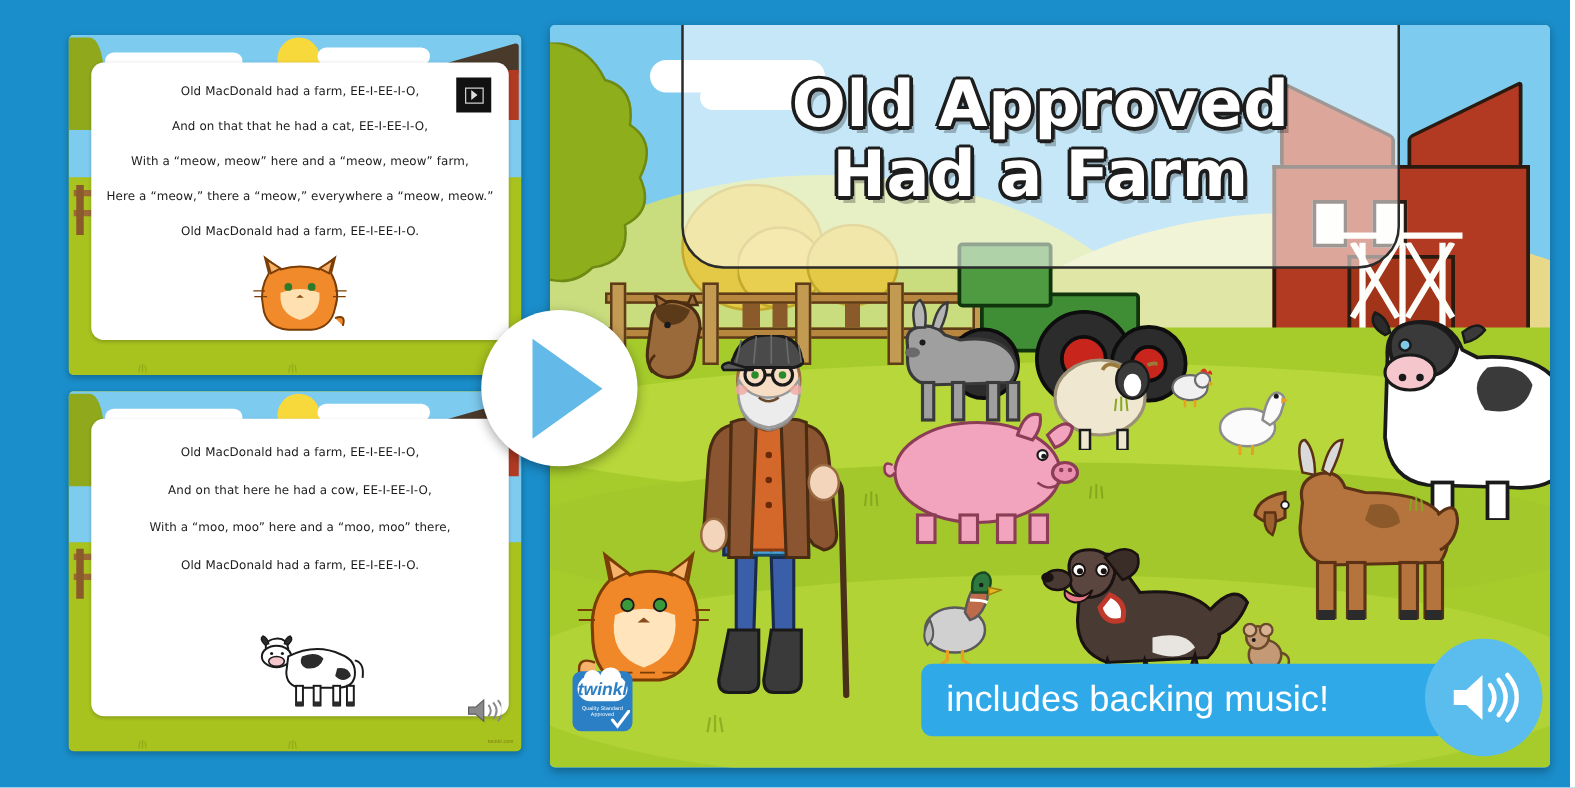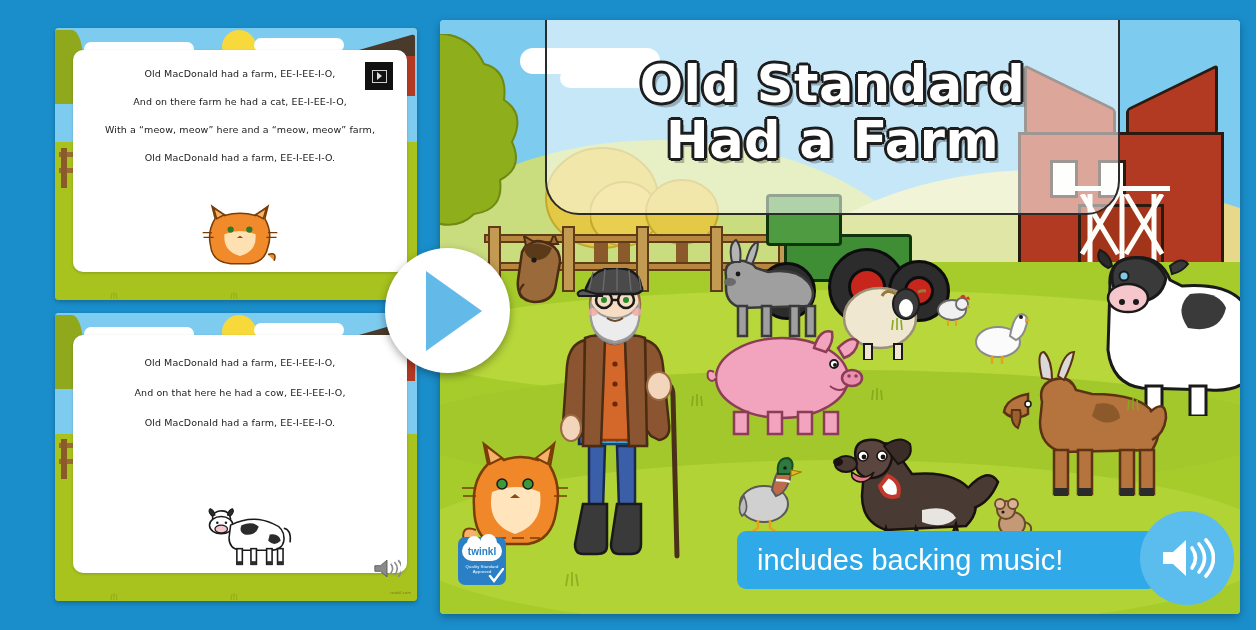--- a/index.html
+++ b/index.html
@@ -262,22 +262,23 @@
     position: relative; display:flex; align-items:center; justify-content:center;
   }
   #twinkl-badge .cloud:before,
   #twinkl-badge .cloud:after {
     content:""; position:absolute; background:#fff; border-radius:50%;
   }
   #twinkl-badge .cloud:before { width:14px; height:14px; left:5px; top:-5px; }
   #twinkl-badge .cloud:after  { width:17px; height:17px; right:5px; top:-7px; }
   #twinkl-badge .wordmark {
     position: relative; z-index: 2;
-    font-size: 10px; color: #2b7fc4; font-weight: bold;
+    font-size: 14px; color: #2b7fc4; font-weight: bold;
     font-family: "Liberation Sans", sans-serif;
+    font-style: italic;
   }
   #twinkl-badge .qs1, #twinkl-badge .qs2 {
     font-size: 4.2px; color: #ffffff; line-height: 1.25;
     font-family: "Liberation Sans", sans-serif; letter-spacing: .1px;
   }
   #twinkl-badge .qs1 { margin-top: 3px; }
 </style>
 </head>
 <body>
 
@@ -297,22 +298,23 @@
     <div class="thumb-ground"></div>
     <div class="thumb-fence" style="top:120px;">
       <div class="rail" style="top:4px;"></div>
       <div class="rail" style="top:20px;"></div>
       <div class="post" style="left:2px;"></div>
       <div class="post" style="left:24px;"></div>
     </div>
 
     <div class="thumb-card" style="left:18px; top:22px; right:10px; height:222px; padding:14px 10px 0;">
       <div class="lyric-line" style="margin-top:4px;">Old MacDonald had a farm, EE-I-EE-I-O,</div>
-      <div class="lyric-line" style="margin-top:17px;">And on there farm he had a cat, EE-I-EE-I-O,</div>
+      <div class="lyric-line" style="margin-top:17px;">And on that that he had a cat, EE-I-EE-I-O,</div>
       <div class="lyric-line" style="margin-top:17px;">With a “meow, meow” here and a “meow, meow” farm,</div>
+      <div class="lyric-line" style="margin-top:17px;">Here a “meow,” there a “meow,” everywhere a “meow, meow.”</div>
       <div class="lyric-line" style="margin-top:17px;">Old MacDonald had a farm, EE-I-EE-I-O.</div>
 
       <div class="animal" style="left:50%; transform:translateX(-50%); bottom:2px; width:82px; height:70px; position:absolute;">
         <svg viewBox="0 0 100 90" width="82" height="70">
           <path d="M38 82 Q14 80 12 58 Q8 40 18 24 L14 8 L30 20 Q50 14 70 20 L86 8 L82 24 Q92 42 86 60 Q82 80 62 82 Z" fill="#f08a2a" stroke="#7a3d05" stroke-width="2"></path>
           <path d="M30 44 Q50 36 70 44 Q72 66 50 72 Q28 66 30 44 Z" fill="#ffe0b0" stroke="none"></path>
           <path d="M16 10 L20 24 L30 19 Z" fill="#f6b26b" stroke="#7a3d05" stroke-width="2"></path>
           <path d="M84 10 L80 24 L70 19 Z" fill="#f6b26b" stroke="#7a3d05" stroke-width="2"></path>
           <circle cx="38" cy="38" r="4" fill="#2c7a2c"></circle>
             <circle cx="62" cy="38" r="4" fill="#2c7a2c"></circle>
@@ -357,20 +359,21 @@
     <div class="thumb-fence" style="top:126px;">
       <div class="rail" style="top:4px;"></div>
       <div class="rail" style="top:20px;"></div>
       <div class="post" style="left:2px;"></div>
       <div class="post" style="left:24px;"></div>
     </div>
 
     <div class="thumb-card" style="left:18px; top:22px; right:10px; height:238px; padding:14px 10px 0;">
       <div class="lyric-line" style="margin-top:8px;">Old MacDonald had a farm, EE-I-EE-I-O,</div>
       <div class="lyric-line" style="margin-top:19px;">And on that here he had a cow, EE-I-EE-I-O,</div>
+      <div class="lyric-line" style="margin-top:19px;">With a “moo, moo” here and a “moo, moo” there,</div>
       <div class="lyric-line" style="margin-top:19px;">Old MacDonald had a farm, EE-I-EE-I-O.</div>
 
       <div class="animal" style="left:50%; transform:translateX(-50%); bottom:4px; width:112px; height:72px; position:absolute;">
         <svg viewBox="0 0 140 92" width="112" height="72">
           <path d="M36 32 Q32 20 44 18 Q56 16 58 28 L56 34 Z" fill="#fff" stroke="#1a1a1a" stroke-width="2"></path>
           <ellipse cx="46" cy="36" rx="15" ry="11" fill="#fff" stroke="#1a1a1a" stroke-width="2"></ellipse>
           <ellipse cx="46" cy="41" rx="8" ry="5" fill="#f6c6cd" stroke="#1a1a1a" stroke-width="1.6"></ellipse>
           <circle cx="41" cy="33" r="1.6" fill="#1a1a1a"></circle>
             <circle cx="52" cy="33" r="1.6" fill="#1a1a1a"></circle>
           <path d="M34 24 q-6 -6 -2 -9 q5 2 6 8 Z" fill="#2b2b2b" stroke="#1a1a1a" stroke-width="1.4"></path>
@@ -475,21 +478,21 @@
       <div class="tr-cab"></div>
       <div class="tr-wheel" style="left:88px; top:42px; width:78px; height:78px;"></div>
       <div class="tr-hub" style="left:108px; top:62px; width:38px; height:38px;"></div>
       <div class="tr-wheel" style="left:18px; top:56px; width:58px; height:58px;"></div>
       <div class="tr-hub" style="left:34px; top:72px; width:26px; height:26px;"></div>
       <div class="tr-wheel" style="left:148px; top:54px; width:62px; height:62px;"></div>
       <div class="tr-hub" style="left:164px; top:70px; width:30px; height:30px;"></div>
     </div>
 
     <div class="title-panel">
-      <div class="title-line">Old Standard</div>
+      <div class="title-line">Old Approved</div>
       <div class="title-line">Had a Farm</div>
     </div>
 
     <div class="animal" style="left:62px; top:216px; width:92px; height:82px;">
       <svg viewBox="0 0 92 82" width="92" height="82">
         <path d="M20 16 q6 -14 22 -10 q16 4 16 20 l-4 22 q-2 18 -22 18 q-18 -2 -16 -22 Z" fill="#9a6a3a" stroke="#4a2c12" stroke-width="2.5"></path>
         <path d="M24 10 l-2 -10 l10 6 Z" fill="#9a6a3a" stroke="#4a2c12" stroke-width="2"></path>
         <path d="M48 8 l4 -10 l4 10 Z" fill="#9a6a3a" stroke="#4a2c12" stroke-width="2"></path>
         <path d="M22 10 q14 -6 28 2 q-4 12 -16 12 q-12 -2 -12 -14 Z" fill="#5a3a18"></path>
         <circle cx="32" cy="24" r="2.6" fill="#1a1a1a"></circle>

